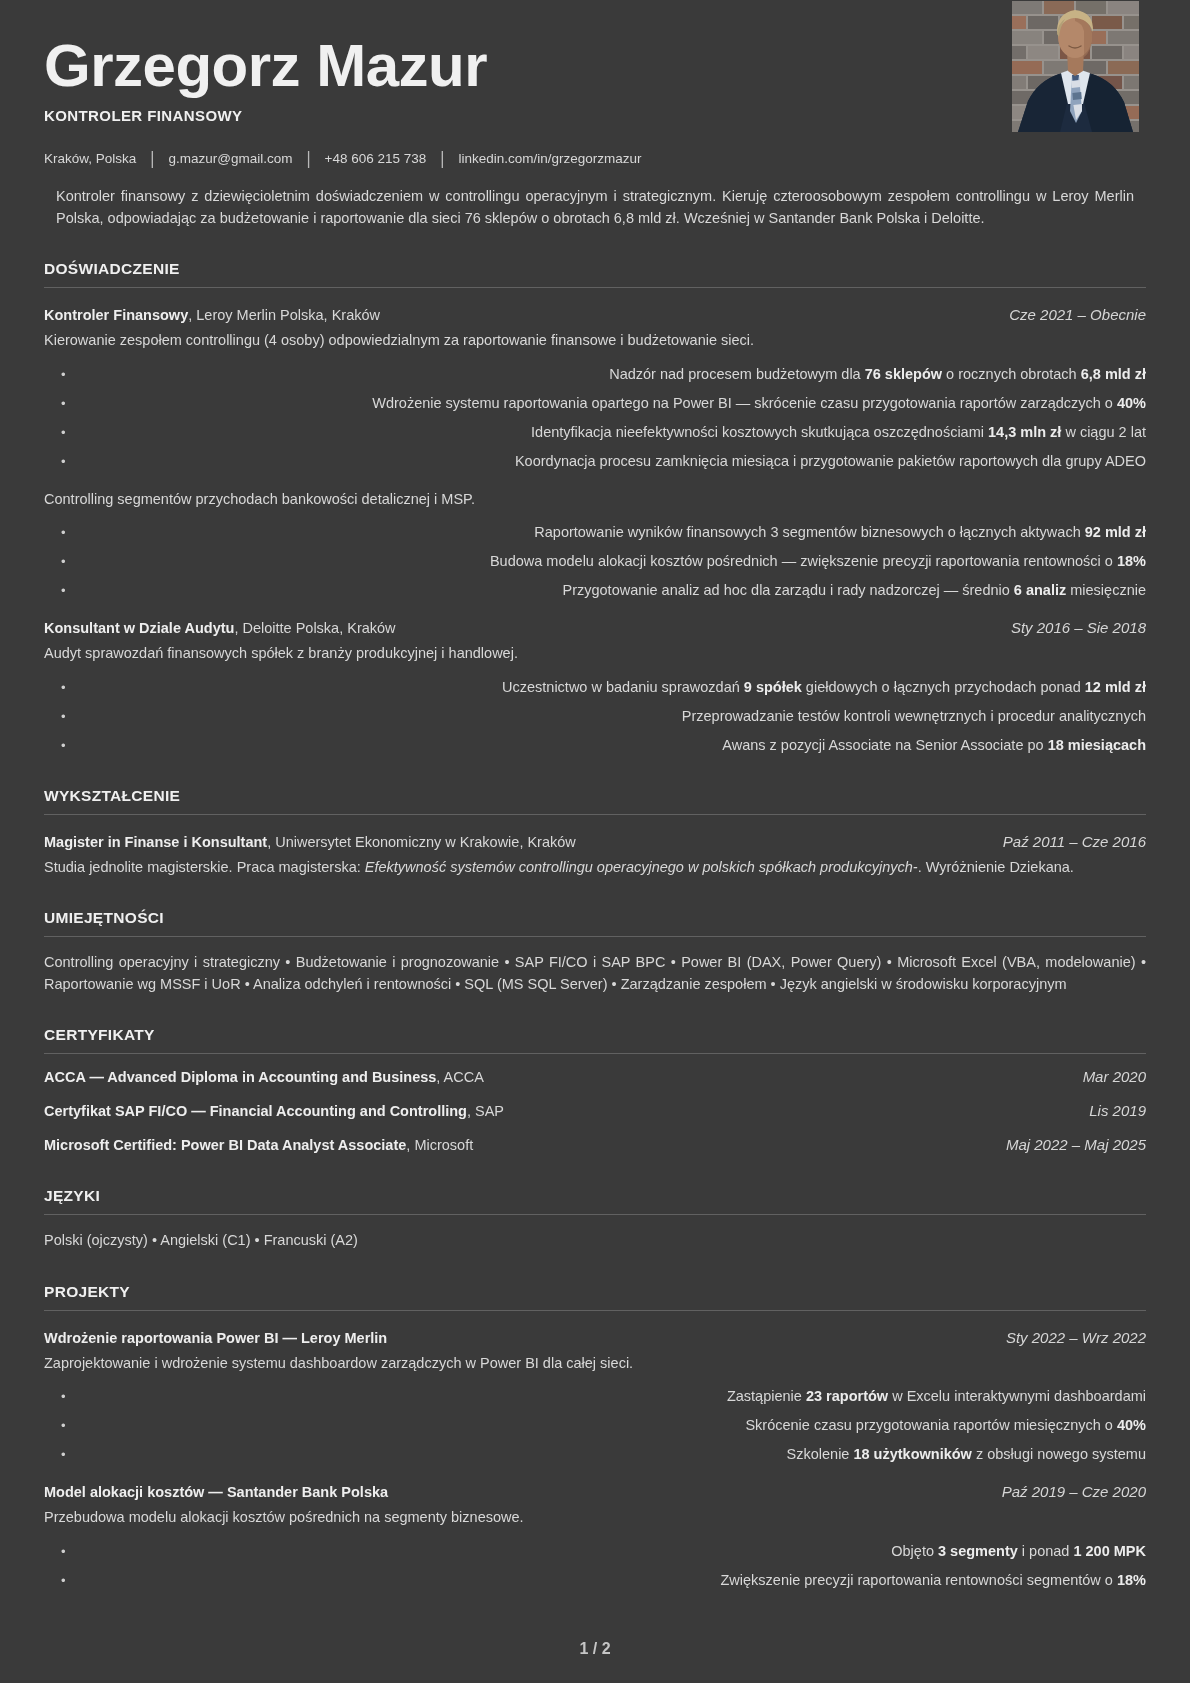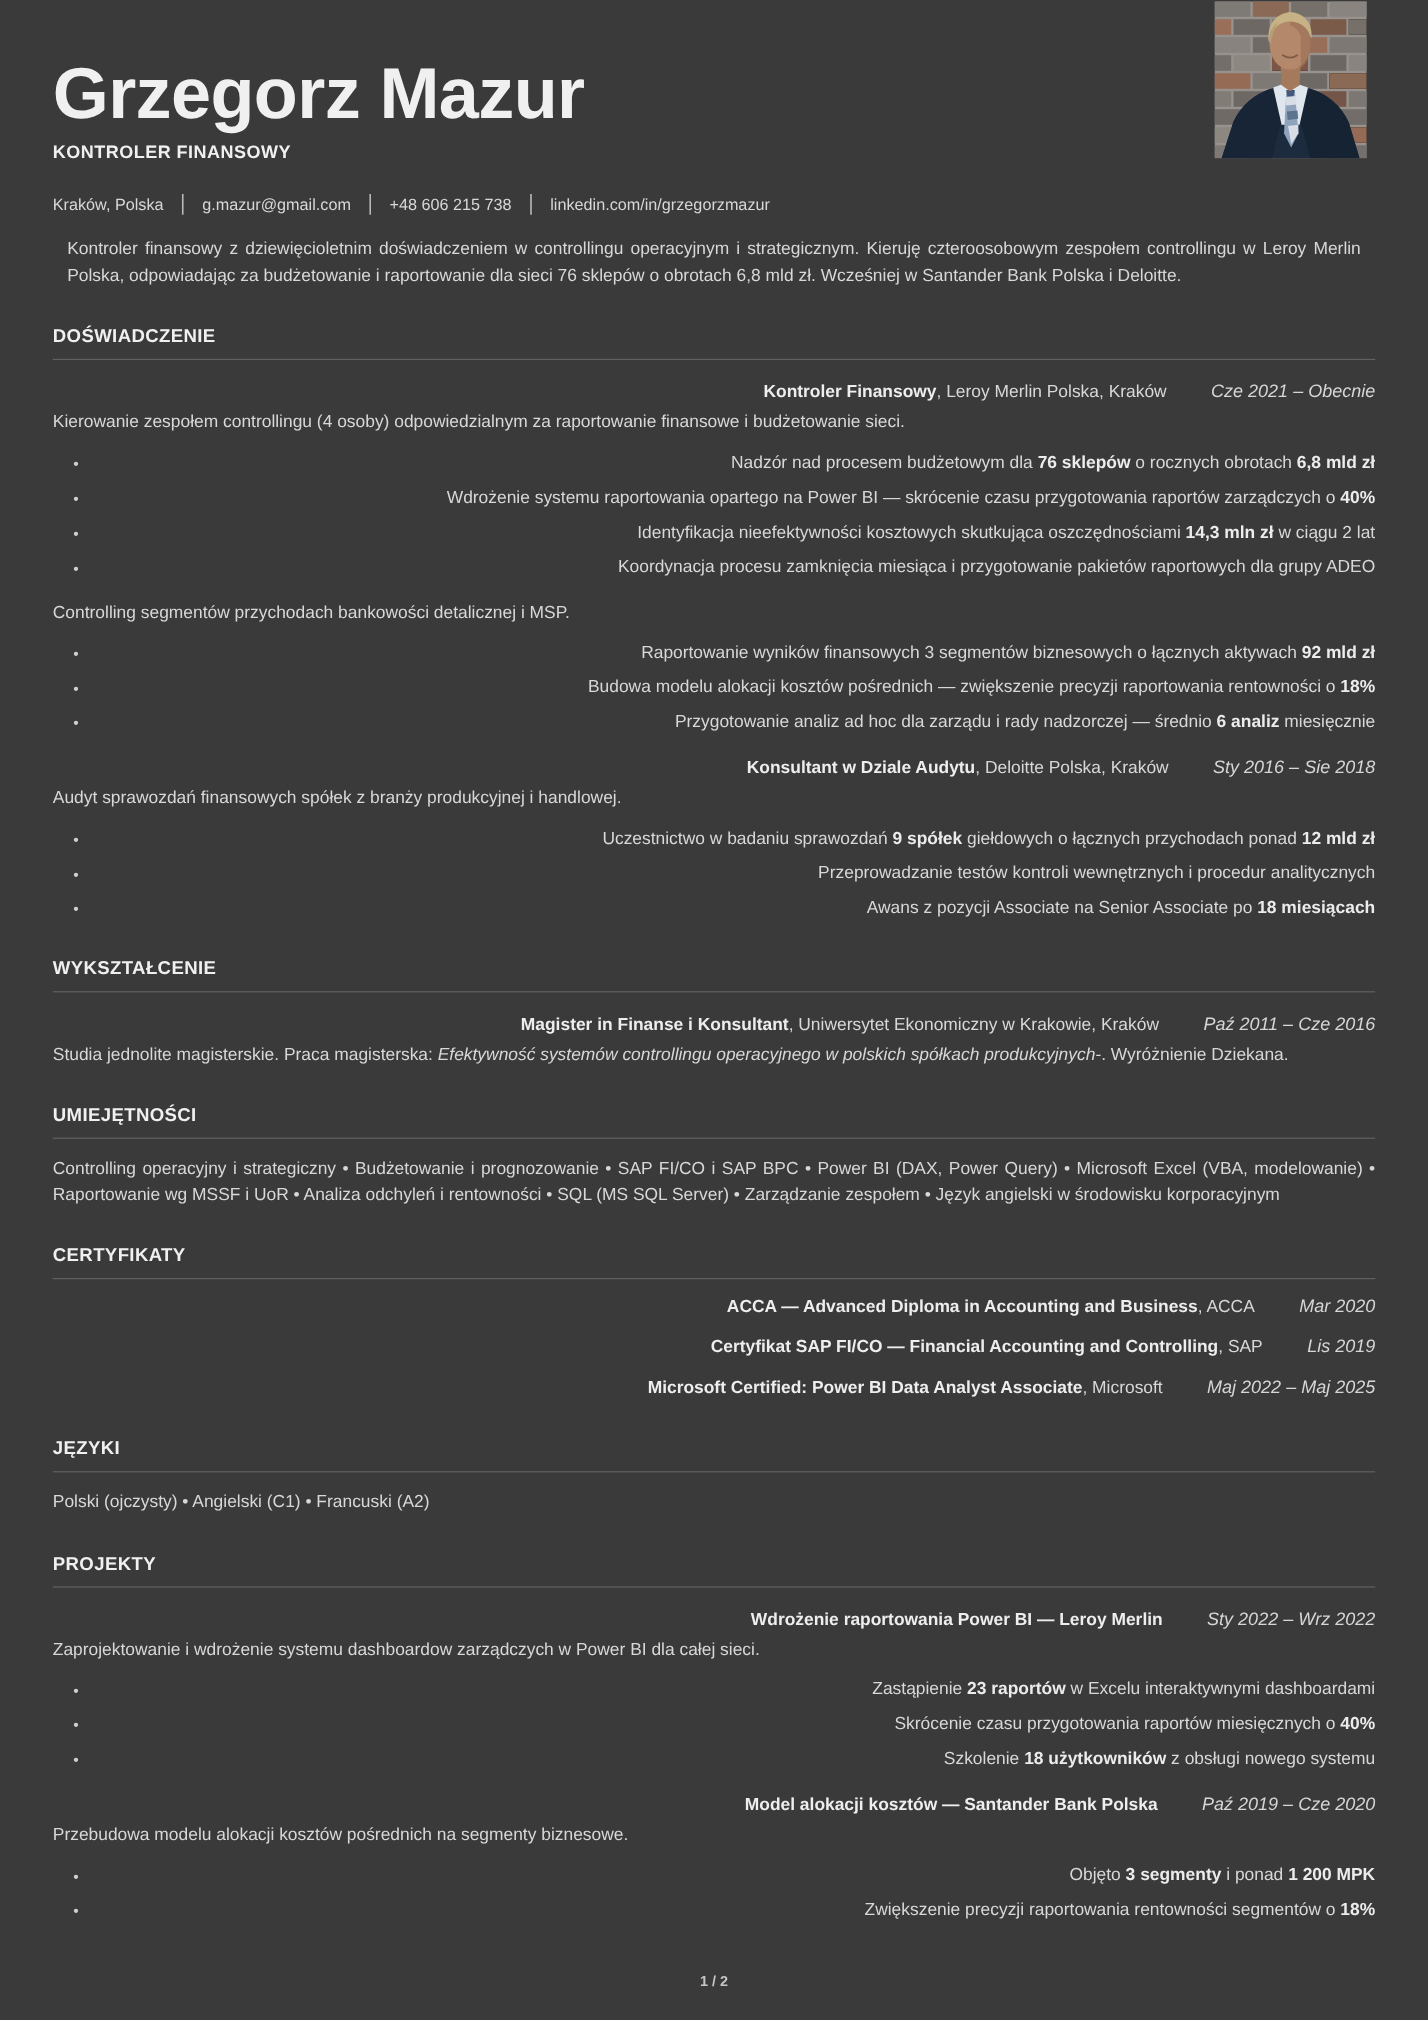--- a/index.html
+++ b/index.html
@@ -9,21 +9,21 @@
     background: #3a3a3a;
     color: #d8d8d8;
     font-family: "Liberation Sans", sans-serif;
     font-size: 14.5px;
     position: relative;
     overflow: hidden;
   }
   .content { padding: 0 44px; }
 
   
-  header { padding-top: 46px; position: relative; }
+  header { padding-top: 34px; position: relative; }
   h1.name {
     margin: 0; font-size: 60px; line-height: 1.05;
     font-weight: 700; color: #f0f0f0; letter-spacing: -0.5px;
   }
   .job-title {
     margin-top: 10px; font-size: 15px; font-weight: 700;
     color: #f0f0f0; letter-spacing: 0.4px;
   }
   .contact {
     margin-top: 25px; font-size: 13.5px; color: #d8d8d8;
@@ -46,21 +46,21 @@
   
   .section-heading {
     margin: 31px 0 0; font-size: 15.5px; font-weight: 700;
     color: #f0f0f0; letter-spacing: 0.3px;
   }
   .section-divider { border-top: 1px solid #616161; margin-top: 9px; height: 0; }
   .section-text { margin: 15px 0 0; line-height: 21.5px; text-align: justify; }
 
   .entry { margin-top: 17px; }
   .section-certificates .entry { margin-top: 13px; }
-  .entry-head { display: flex; justify-content: flex-end; align-items: baseline; gap: 24px; }
+  .entry-head { display: flex; justify-content: space-between; align-items: baseline; gap: 24px; }
   .entry-title-line { line-height: 21px; }
   .entry-title { font-weight: 700; color: #eeeeee; }
   .entry-company { color: #d8d8d8; }
   .entry-dates { font-style: italic; font-size: 15px; color: #d6d6d6; white-space: nowrap; margin-left: 13px; }
   .entry-desc { margin: 4px 0 0; line-height: 21.5px; text-align: justify; }
 
   ul.bullets { margin: 12px 0 7px; padding: 0; list-style: none; }
   ul.bullets li {
     position: relative; padding-left: 31px;
     line-height: 21px; margin-top: 8px; text-align: right;
@@ -68,21 +68,21 @@
   ul.bullets li:first-child { margin-top: 0; }
   ul.bullets li::before {
     content: "\2022"; position: absolute; left: 17px; top: 0;
     font-size: 13px; color: #cfcfcf;
   }
   b { font-weight: 700; color: #ececec; }
   i { font-style: italic; }
 
   footer {
     position: absolute; bottom: 25px; left: 0; width: 100%;
-    text-align: center; font-size: 12px; font-weight: 700; color: #c6c6c6;
+    text-align: center; font-size: 16px; font-weight: 700; color: #c6c6c6;
   }
 </style>
 </head>
 <body>
 
 <div class="content">
 
   <header>
     <h1 class="name">Grzegorz Mazur</h1>
     <div class="job-title">KONTROLER FINANSOWY</div>

